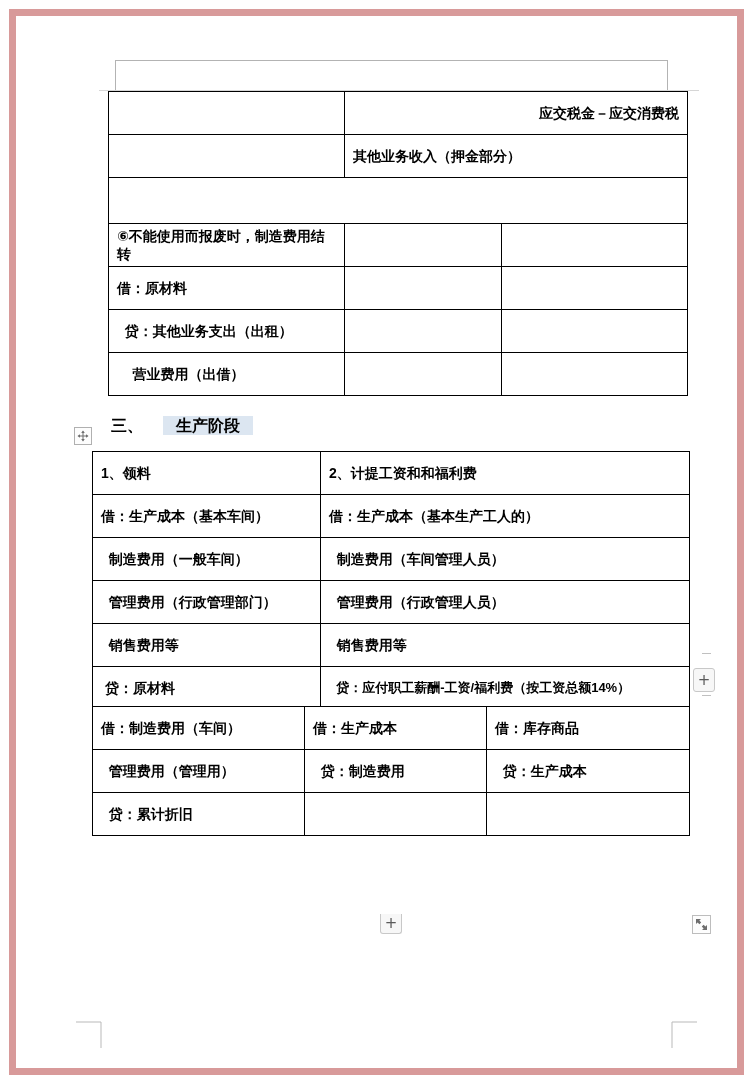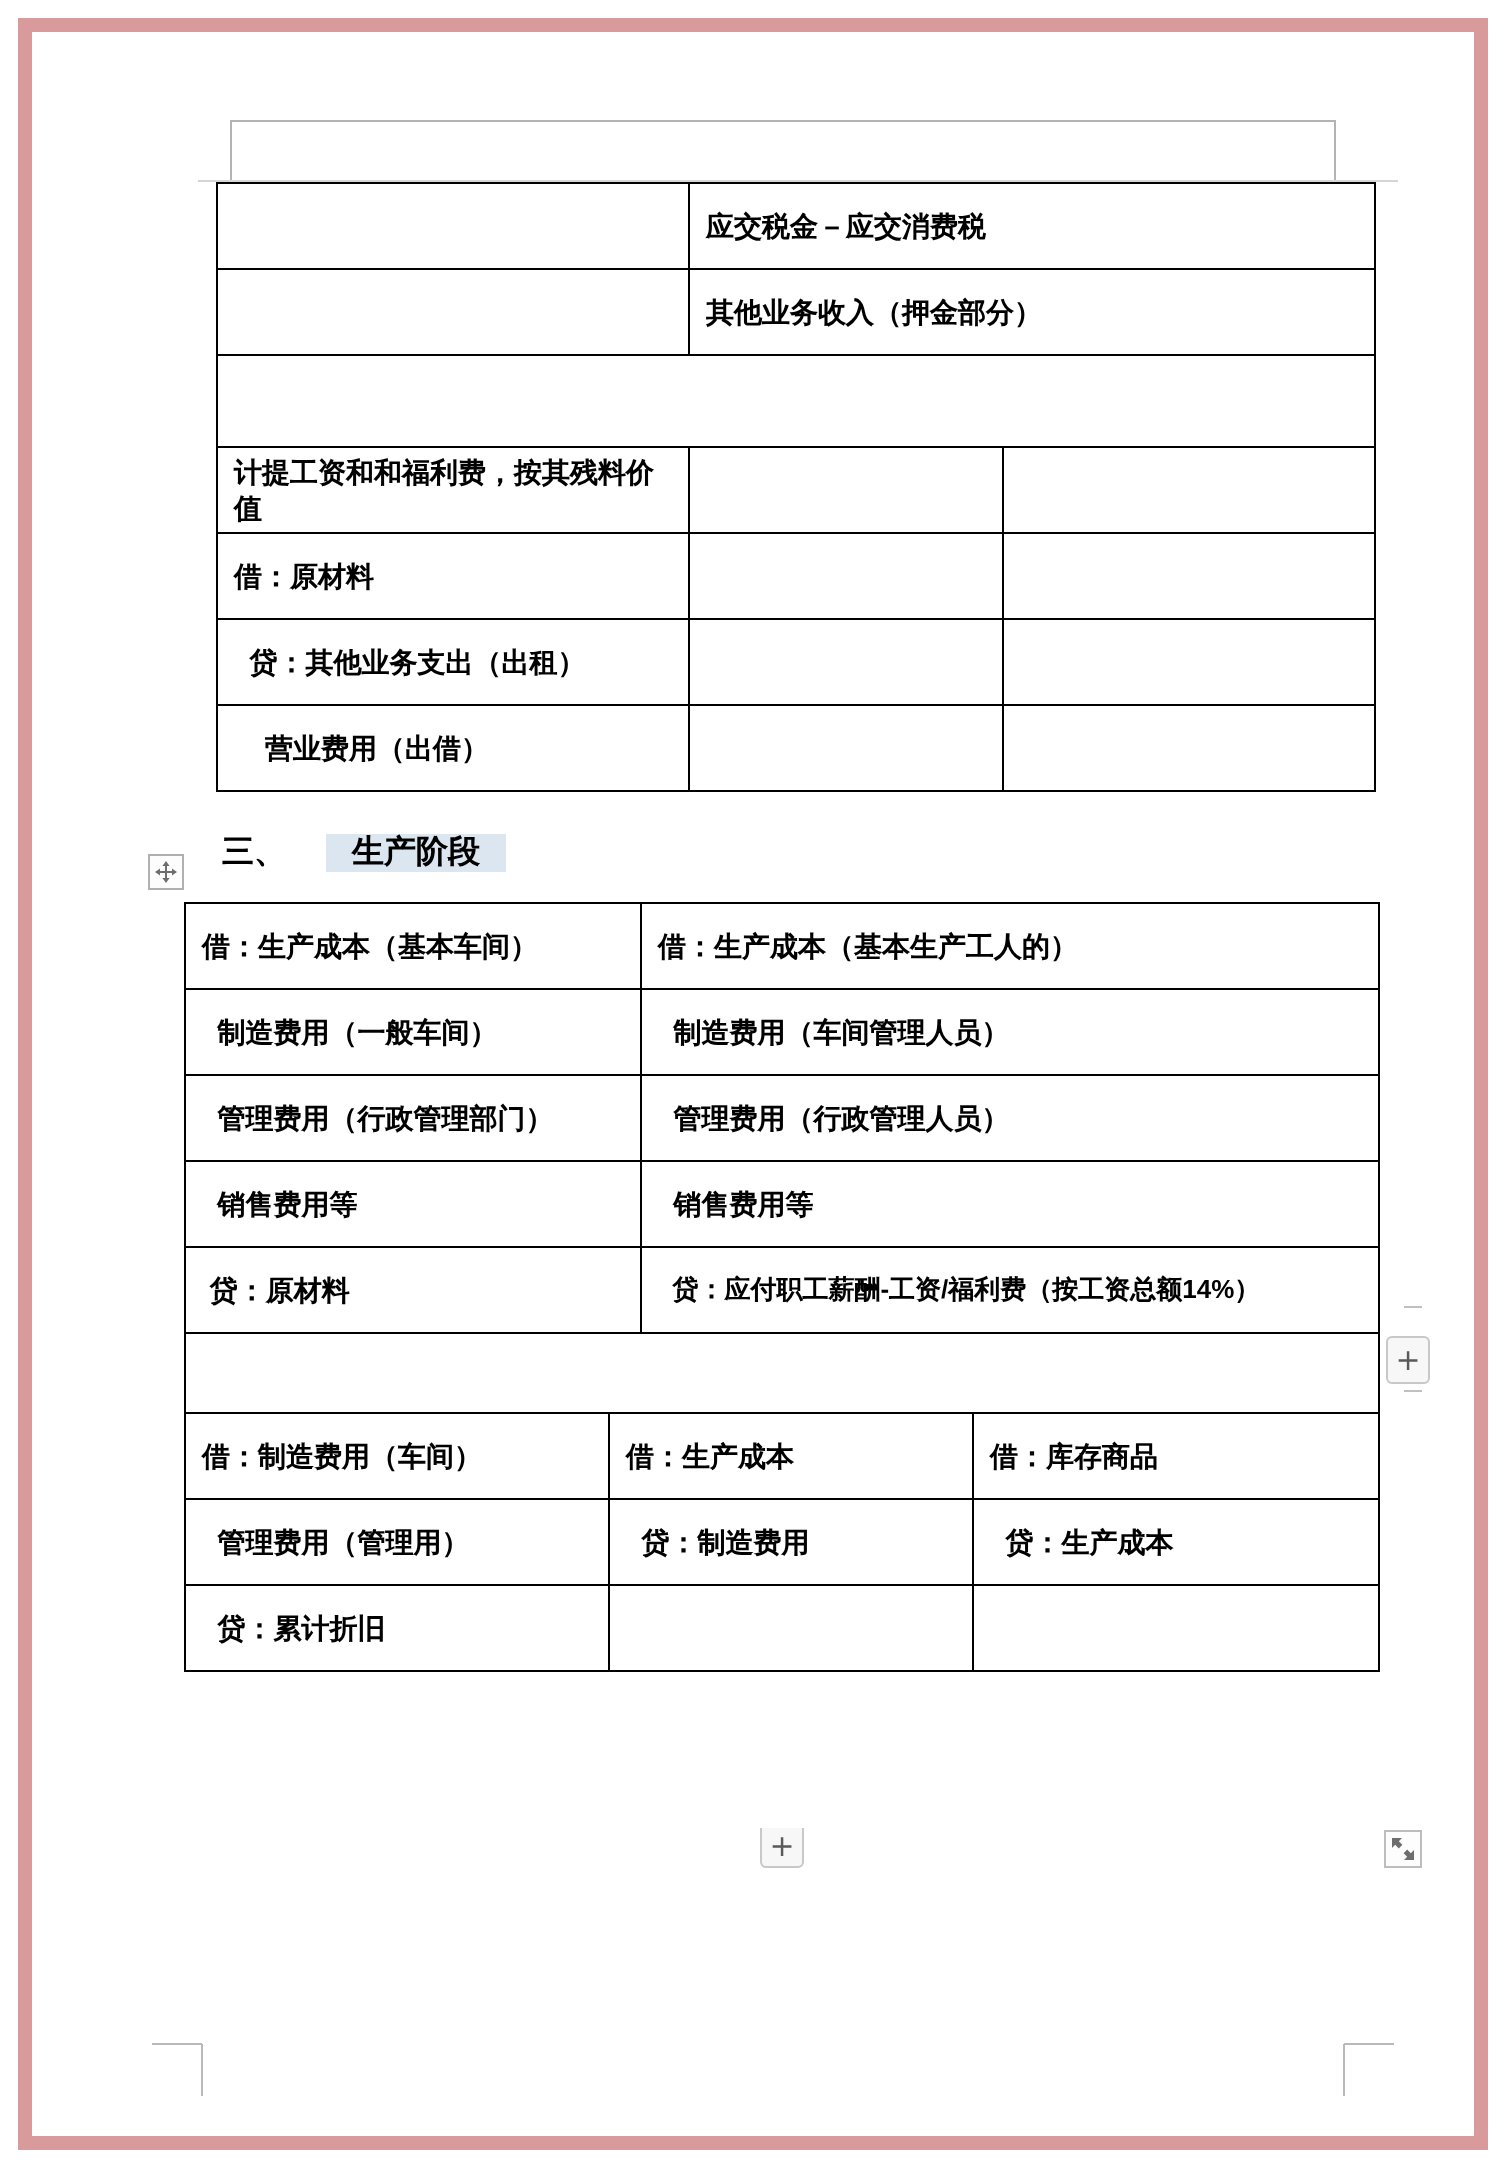--- a/index.html
+++ b/index.html
@@ -189,31 +189,31 @@
 
     <table class="wtable" id="table1">
       <colgroup>
         <col style="width:236px">
           <col style="width:157px">
           <col style="width:186px">
       </colgroup>
       <tbody>
         <tr>
           <td class="blk empty"></td>
-          <td class="red" colspan="2" style="text-align:left">应交税金－应交消费税</td>
+          <td class="red" colspan="2" style="text-align:right">应交税金－应交消费税</td>
         </tr>
         <tr>
           <td class="blk empty"></td>
           <td class="red" colspan="2" style="text-align:left">其他业务收入（押金部分）</td>
         </tr>
         <tr>
           <td class="blk empty tall" colspan="3"></td>
         </tr>
         <tr>
-          <td class="blk">计提工资和和福利费，按其残料价值</td>
+          <td class="blk">⑥不能使用而报废时，制造费用结转</td>
           <td class="blk empty"></td>
           <td class="blk empty"></td>
         </tr>
         <tr>
           <td class="red">借：原材料</td>
           <td class="blk empty"></td>
           <td class="blk empty"></td>
         </tr>
         <tr>
           <td class="red" style="white-space:pre">  贷：其他业务支出（出租）</td>
@@ -247,20 +247,24 @@
       </svg>
     </div>
 
     <table class="wtable" id="table2">
       <colgroup>
           <col style="width:228px">
           <col style="width:369px">
         </colgroup>
       <tbody>
         <tr>
+          <td class="blk">1、领料</td>
+          <td class="blk">2、计提工资和和福利费</td>
+        </tr>
+        <tr>
           <td class="red">借：生产成本（基本车间）</td>
           <td class="red">借：生产成本（基本生产工人的）</td>
         </tr>
         <tr>
           <td class="red" style="white-space:pre">  制造费用（一般车间）</td>
           <td class="red" style="white-space:pre">  制造费用（车间管理人员）</td>
         </tr>
         <tr>
           <td class="red" style="white-space:pre">  管理费用（行政管理部门）</td>
           <td class="red" style="white-space:pre">  管理费用（行政管理人员）</td>

